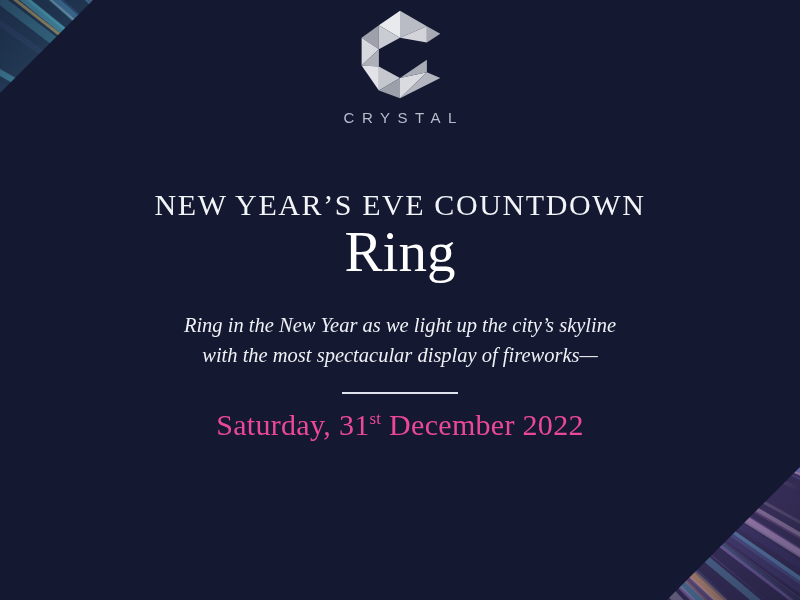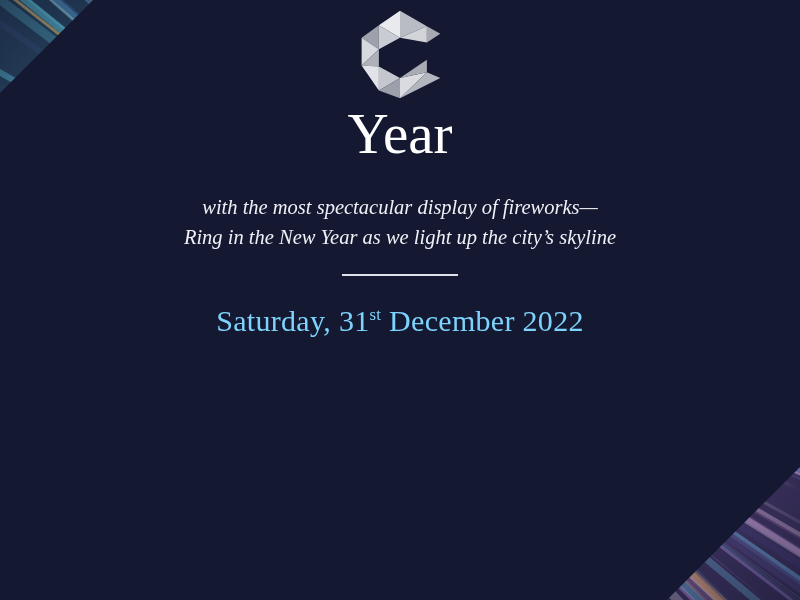--- a/index.html
+++ b/index.html
@@ -137,25 +137,25 @@
   
   .divider {
     margin-top: 22px;
     width: 116px;
     height: 2px;
     background: #dfe2ec;
   }
 
   
   .detail-date {
-    margin-top: 26px;
+    margin-top: 12px;
     font-size: 30px;
     letter-spacing: 0.3px;
     line-height: 1.25;
-    color: #7dd3fc;
+    color: #ec4899;
   }
   .detail-date sup {
     font-size: 0.56em;
     vertical-align: super;
     line-height: 0;
   }
   .detail-time {
     margin-top: 6px;
     font-size: 30px;
     letter-spacing: 0.3px;
@@ -709,29 +709,31 @@
         <polygon points="28,20 28,45 10,33" fill="#9ea1ab"></polygon>
         <polygon points="10,33 28,45 10,62" fill="#d7d9de"></polygon>
         <polygon points="28,45 28,63 10,62" fill="#aeb1ba"></polygon>
         <polygon points="28,63 50,75 28,88" fill="#c4c7ce"></polygon>
         <polygon points="10,62 28,63 28,88" fill="#e2e3e8"></polygon>
         <polygon points="28,88 50,75 50,96" fill="#9ba0aa"></polygon>
         <polygon points="50,75 78,69 50,96" fill="#d9dbe0"></polygon>
         <polygon points="78,69 92,75 50,96" fill="#b3b6bf"></polygon>
         <polygon points="50,75 78,56 78,69" fill="#a9acb5"></polygon>
       </svg>
+      <div class="logo-word">CRYSTAL</div>
     </div>
 
-
-
-    <div class="subhead">Year</div>
+    <div class="eyebrow">NEW YEAR’S EVE COUNTDOWN</div>
+
+
+    <div class="subhead">Ring</div>
 
     <div class="blurb">
+      <span>Ring in the New Year as we light up the city’s skyline</span>
       <span>with the most spectacular display of fireworks—</span>
-      <span>Ring in the New Year as we light up the city’s skyline</span>
     </div>
 
     <div class="divider"></div>
 
     <div class="detail-date"><span>Saturday, 31</span><sup>st</sup><span> December 2022</span></div>
 
 
   </div>
 </div>
 

